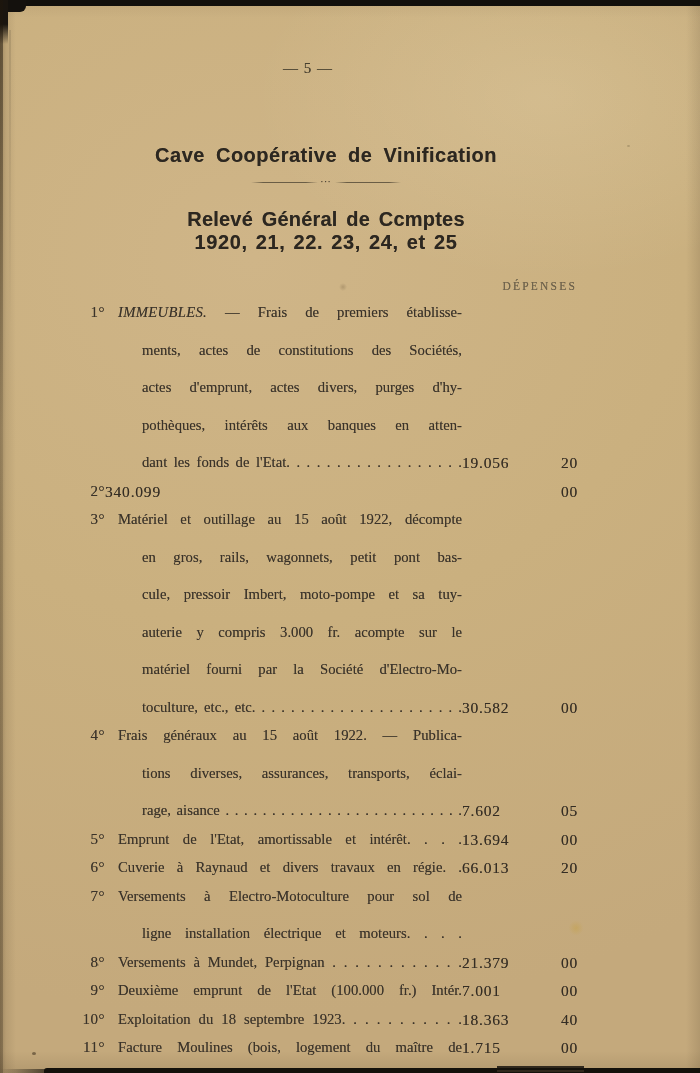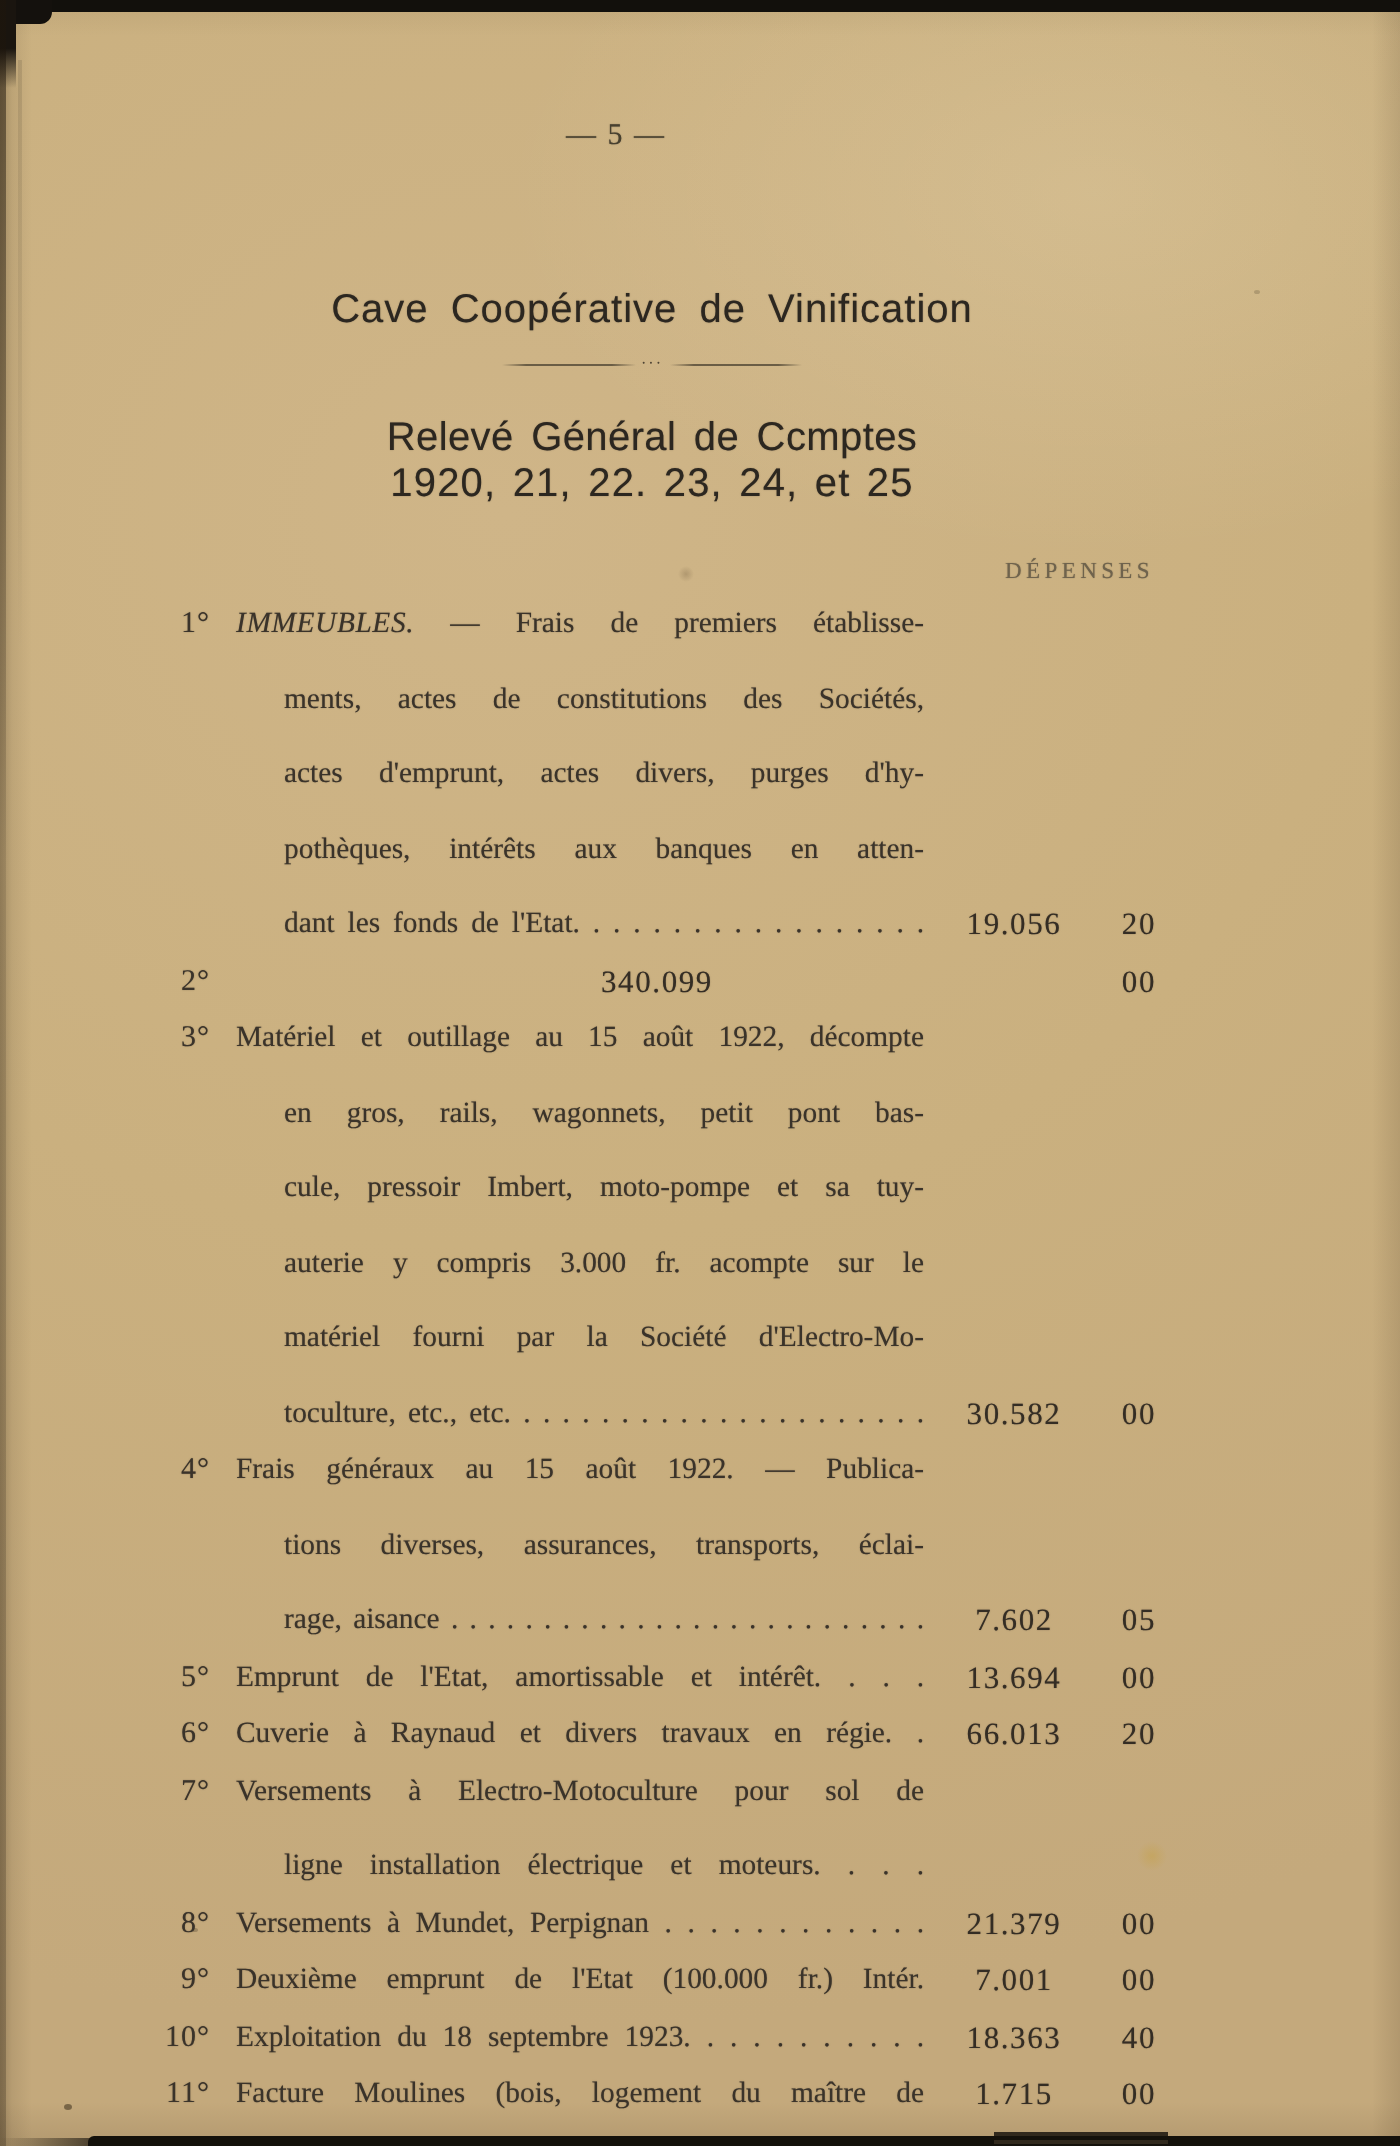--- a/index.html
+++ b/index.html
@@ -25,21 +25,21 @@
   .edge-left{position:absolute;top:0;left:0;width:3px;height:1073px;background:linear-gradient(180deg,rgba(30,22,12,.55),rgba(30,22,12,.12) 40%,rgba(30,22,12,.25));}
   .crease-left{position:absolute;top:30px;left:9px;width:2px;height:300px;background:linear-gradient(180deg,rgba(0,0,0,.10),rgba(0,0,0,0));}
   .edge-bottom{position:absolute;bottom:0;left:44px;right:0;height:5px;background:#14110b;border-radius:3px 0 0 0;}
   .edge-bottom-fade{position:absolute;bottom:0;left:0;width:60px;height:4px;background:linear-gradient(90deg,rgba(20,17,11,0),rgba(20,17,11,.85));}
   .speck{position:absolute;border-radius:50%;background:rgba(60,48,30,.55);}
 
   
   .page-number{position:absolute;top:60px;left:248px;width:120px;text-align:center;
     font-size:15px;color:#47402f;letter-spacing:1px;}
   .heading{position:absolute;top:142px;left:76px;width:500px;text-align:center;
-    font-family:"Liberation Sans", sans-serif;font-weight:normal;color:#2c2720;}
+    font-family:"Liberation Sans", sans-serif;font-weight:bold;color:#2c2720;}
   .title{font-size:20px;line-height:26px;letter-spacing:.5px;word-spacing:5px;}
   .ornament{display:flex;align-items:center;width:150px;margin:10px auto 0;height:8px;}
   .orn-line{flex:1;height:1px;border:0;margin:0;
     background:linear-gradient(90deg,rgba(90,78,55,0),#6a5d45 18%,#6a5d45 82%,rgba(90,78,55,0));}
   .orn-dots{font-size:8px;line-height:8px;color:#4e4434;letter-spacing:1px;margin:0 3px;font-family:"Liberation Serif",serif;}
   .subtitle{font-size:20px;line-height:23px;letter-spacing:.2px;word-spacing:3px;margin-top:22px;}
   .subtitle2{font-size:20px;line-height:23px;letter-spacing:.6px;word-spacing:2px;}
 
   
   .depenses{position:absolute;top:280px;left:76px;width:501px;text-align:right;
@@ -47,21 +47,21 @@
 
   
   .ledger{position:absolute;top:302px;left:76px;width:504px;}
   .row{display:flex;align-items:flex-start;margin-bottom:7px;font-size:14.7px;line-height:21.5px;}
   .num{width:29px;text-align:right;flex:none;font-size:15px;letter-spacing:.5px;}
   .txt{width:344px;margin-left:13px;flex:none;}
   .line{text-align:justify;text-align-last:justify;}
   .line.indent{padding-left:24px;margin-top:16px;}
   .txt em, .total-label em{letter-spacing:.3px;}
   .amt{flex:1;align-self:stretch;display:flex;align-items:flex-end;font-size:15.5px;letter-spacing:.8px;color:#342d24;}
-  .fr{flex:1;text-align:center;}
+  .fr{flex:1;text-align:left;}
   .ct{width:26px;text-align:right;padding-right:2px;flex:none;}
   .total-rule{margin:2px 0 6px 421px;width:87px;height:2px;
     border-top:2px solid #31291d;border-bottom:2px solid #31291d;}
   .total-row .txt{text-align:right;font-size:15.5px;}
   .leader{letter-spacing:.5px;}
 </style>
 </head>
 <body>
 
 <div class="page">

